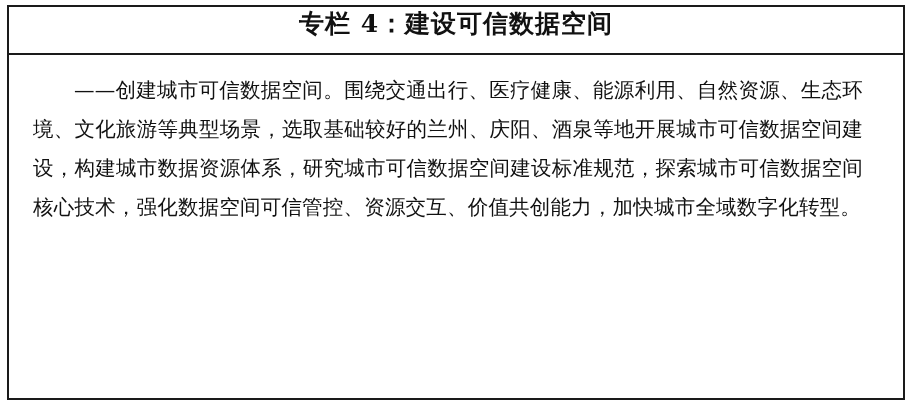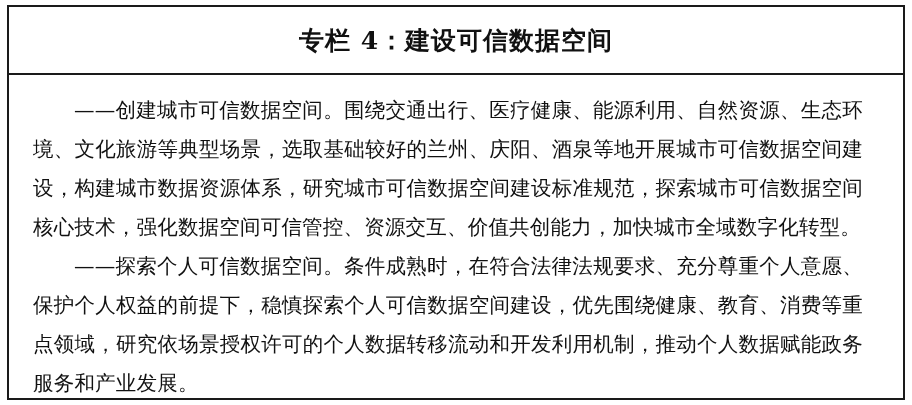--- a/index.html
+++ b/index.html
@@ -22,23 +22,23 @@
     position: absolute;
     left: 7px;
     top: 5px;
     width: 898px;
     height: 395px;
     box-sizing: border-box;
     border: 2px solid #1a1a1a;
     background: #ffffff;
   }
   .box-title {
-    height: 68px;
+    height: 48px;
     display: flex;
-    align-items: center;
+    align-items: flex-start;
     justify-content: center;
     border-bottom: 2px solid #1a1a1a;
     box-sizing: border-box;
   }
   .box-title-text {
     font-family: "DejaVu Serif", "Liberation Serif", serif;
     font-weight: bold;
     font-size: 25px;
     letter-spacing: 1px;
     color: #111111;
@@ -66,16 +66,15 @@
 </head>
 <body>
 
 <div class="page">
   <div class="box">
     <div class="box-title">
       <div class="box-title-text">专栏 4：建设可信数据空间</div>
     </div>
     <div class="box-body">
       <p class="para">——创建城市可信数据空间。围绕交通出行、医疗健康、能源利用、自然资源、生态环境、文化旅游等典型场景，选取基础较好的兰州、庆阳、酒泉等地开展城市可信数据空间建设，构建城市数据资源体系，研究城市可信数据空间建设标准规范，探索城市可信数据空间核心技术，强化数据空间可信管控、资源交互、价值共创能力，加快城市全域数字化转型。</p>
-      <p class="para">——探索个人可信数据空间。条件成熟时，在符合法律法规要求、充分尊重个人意愿、保护个人权益的前提下，稳慎探索个人可信数据空间建设，优先围绕健康、教育、消费等重点领域，研究依场景授权许可的个人数据转移流动和开发利用机制，推动个人数据赋能政务服务和产业发展。</p>
     </div>
   </div>
 </div>
 
 </body></html>

